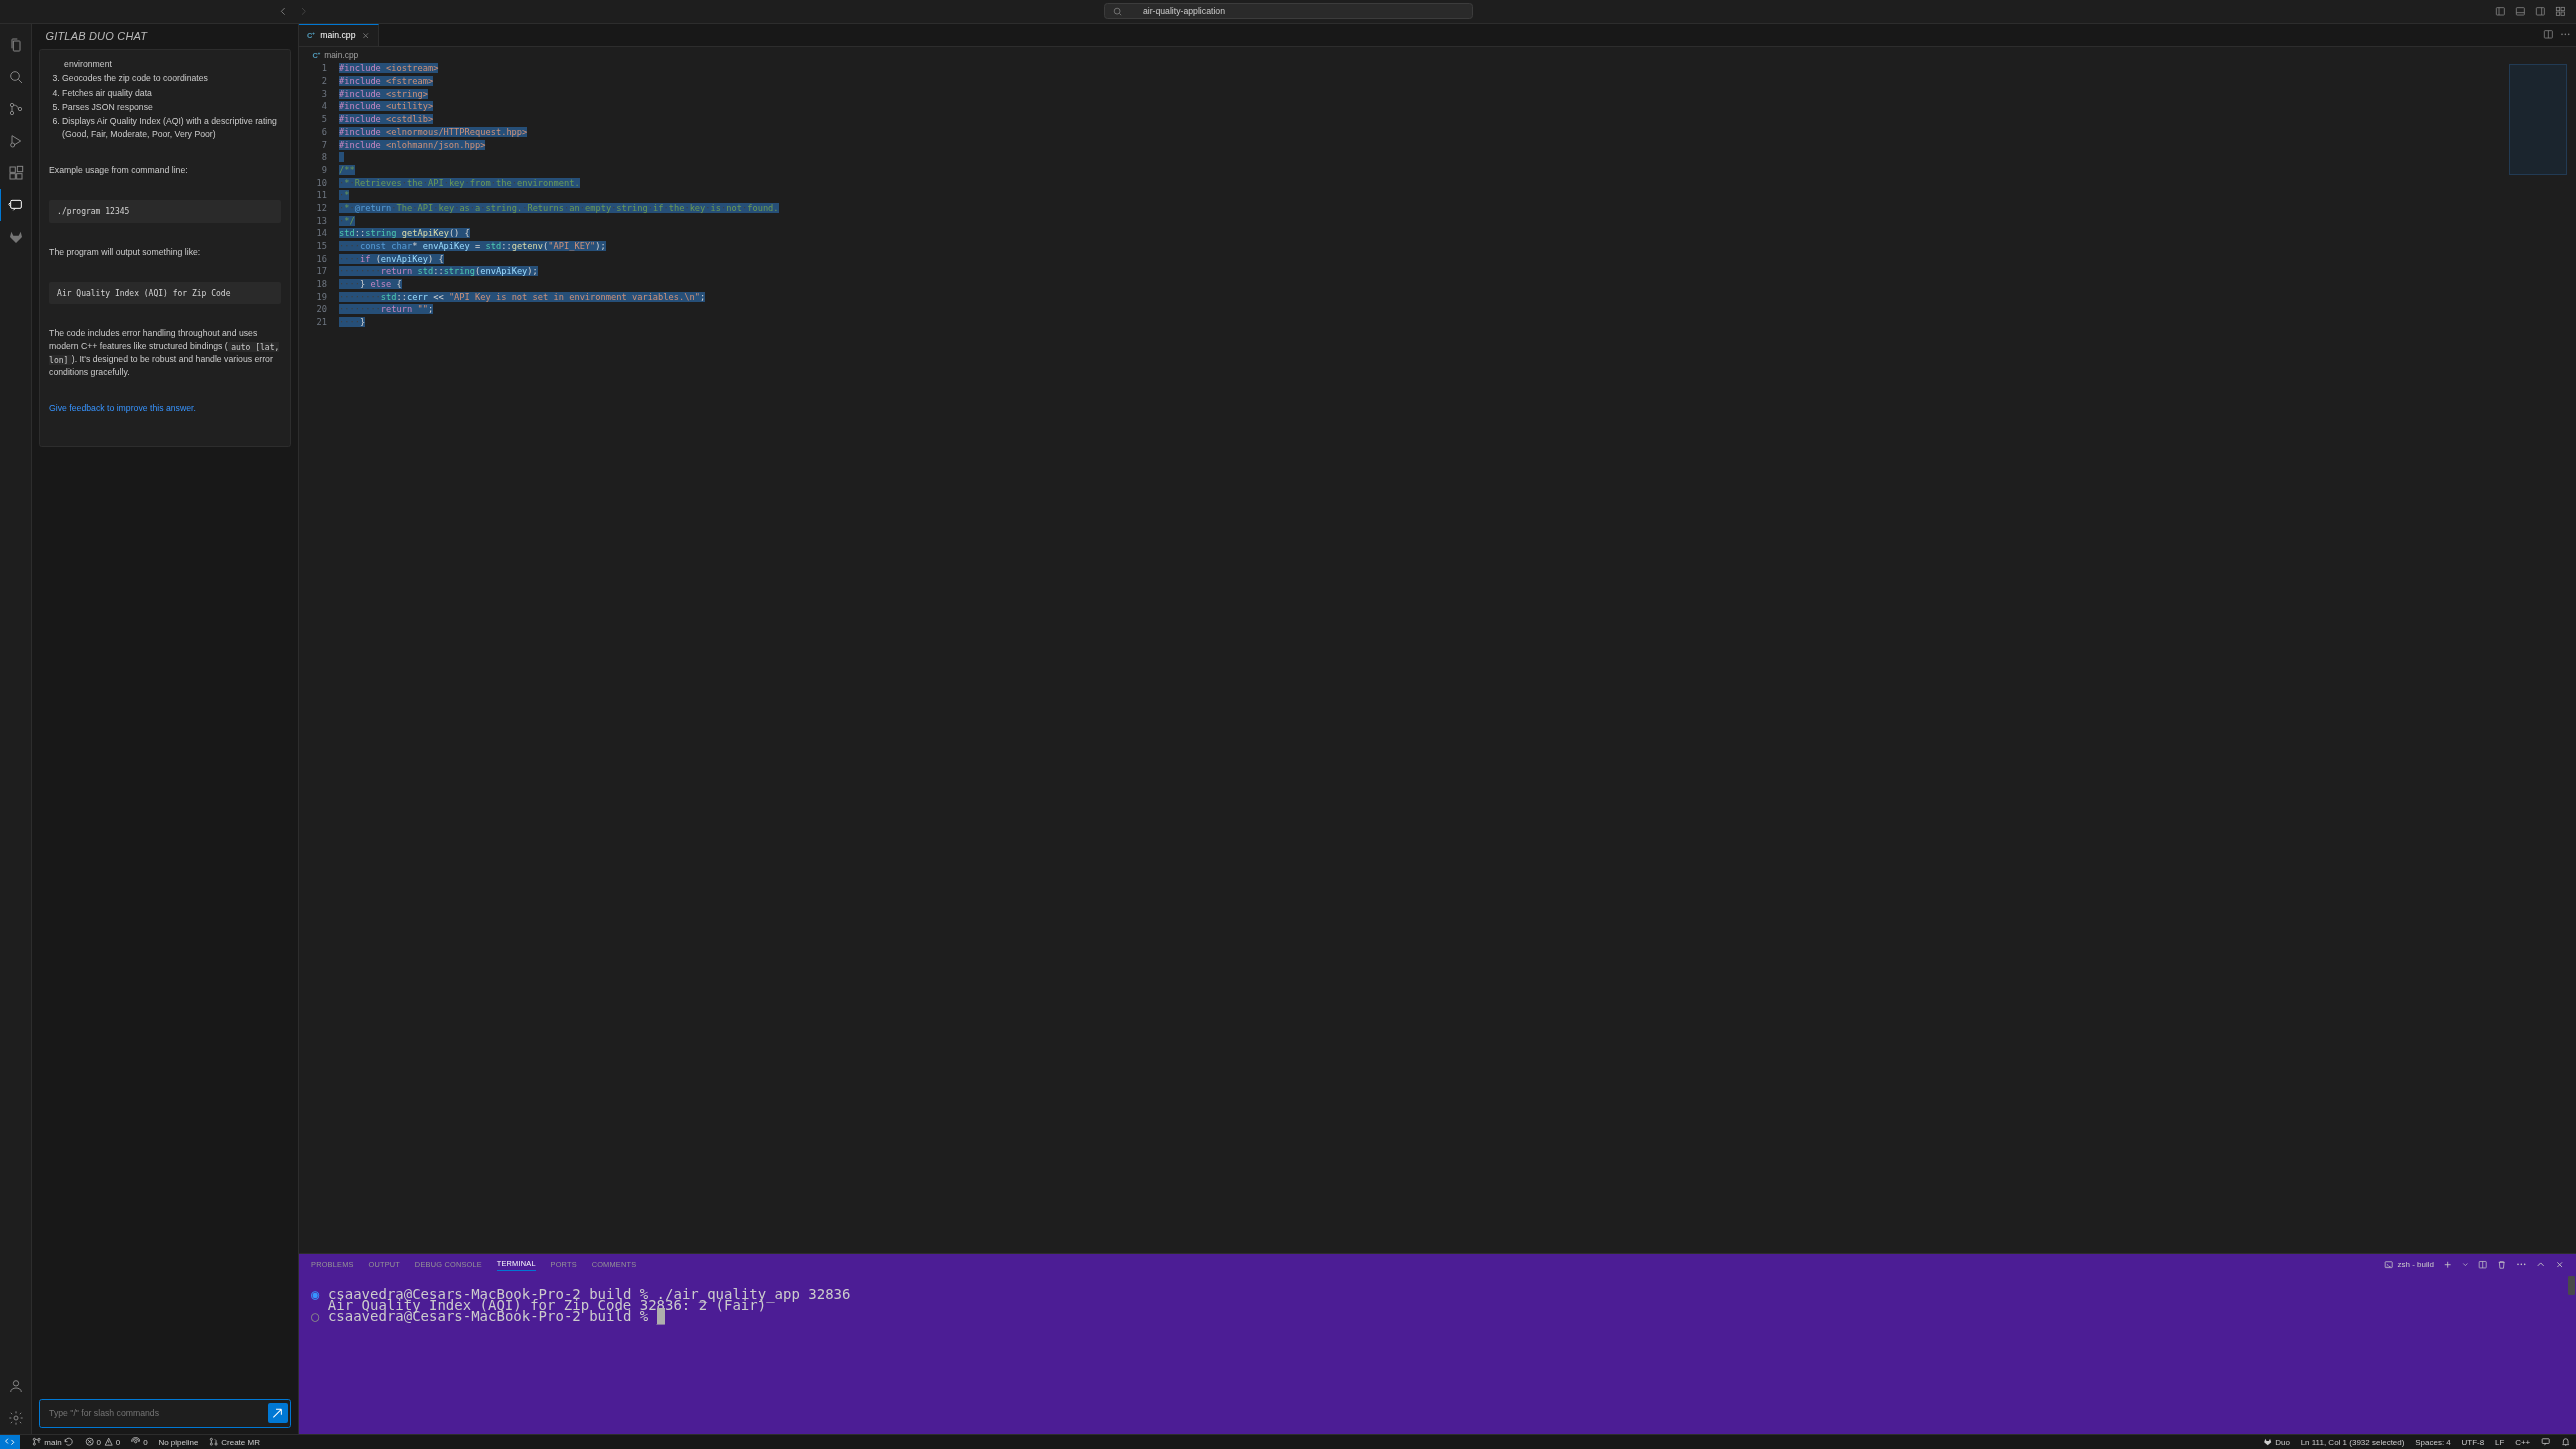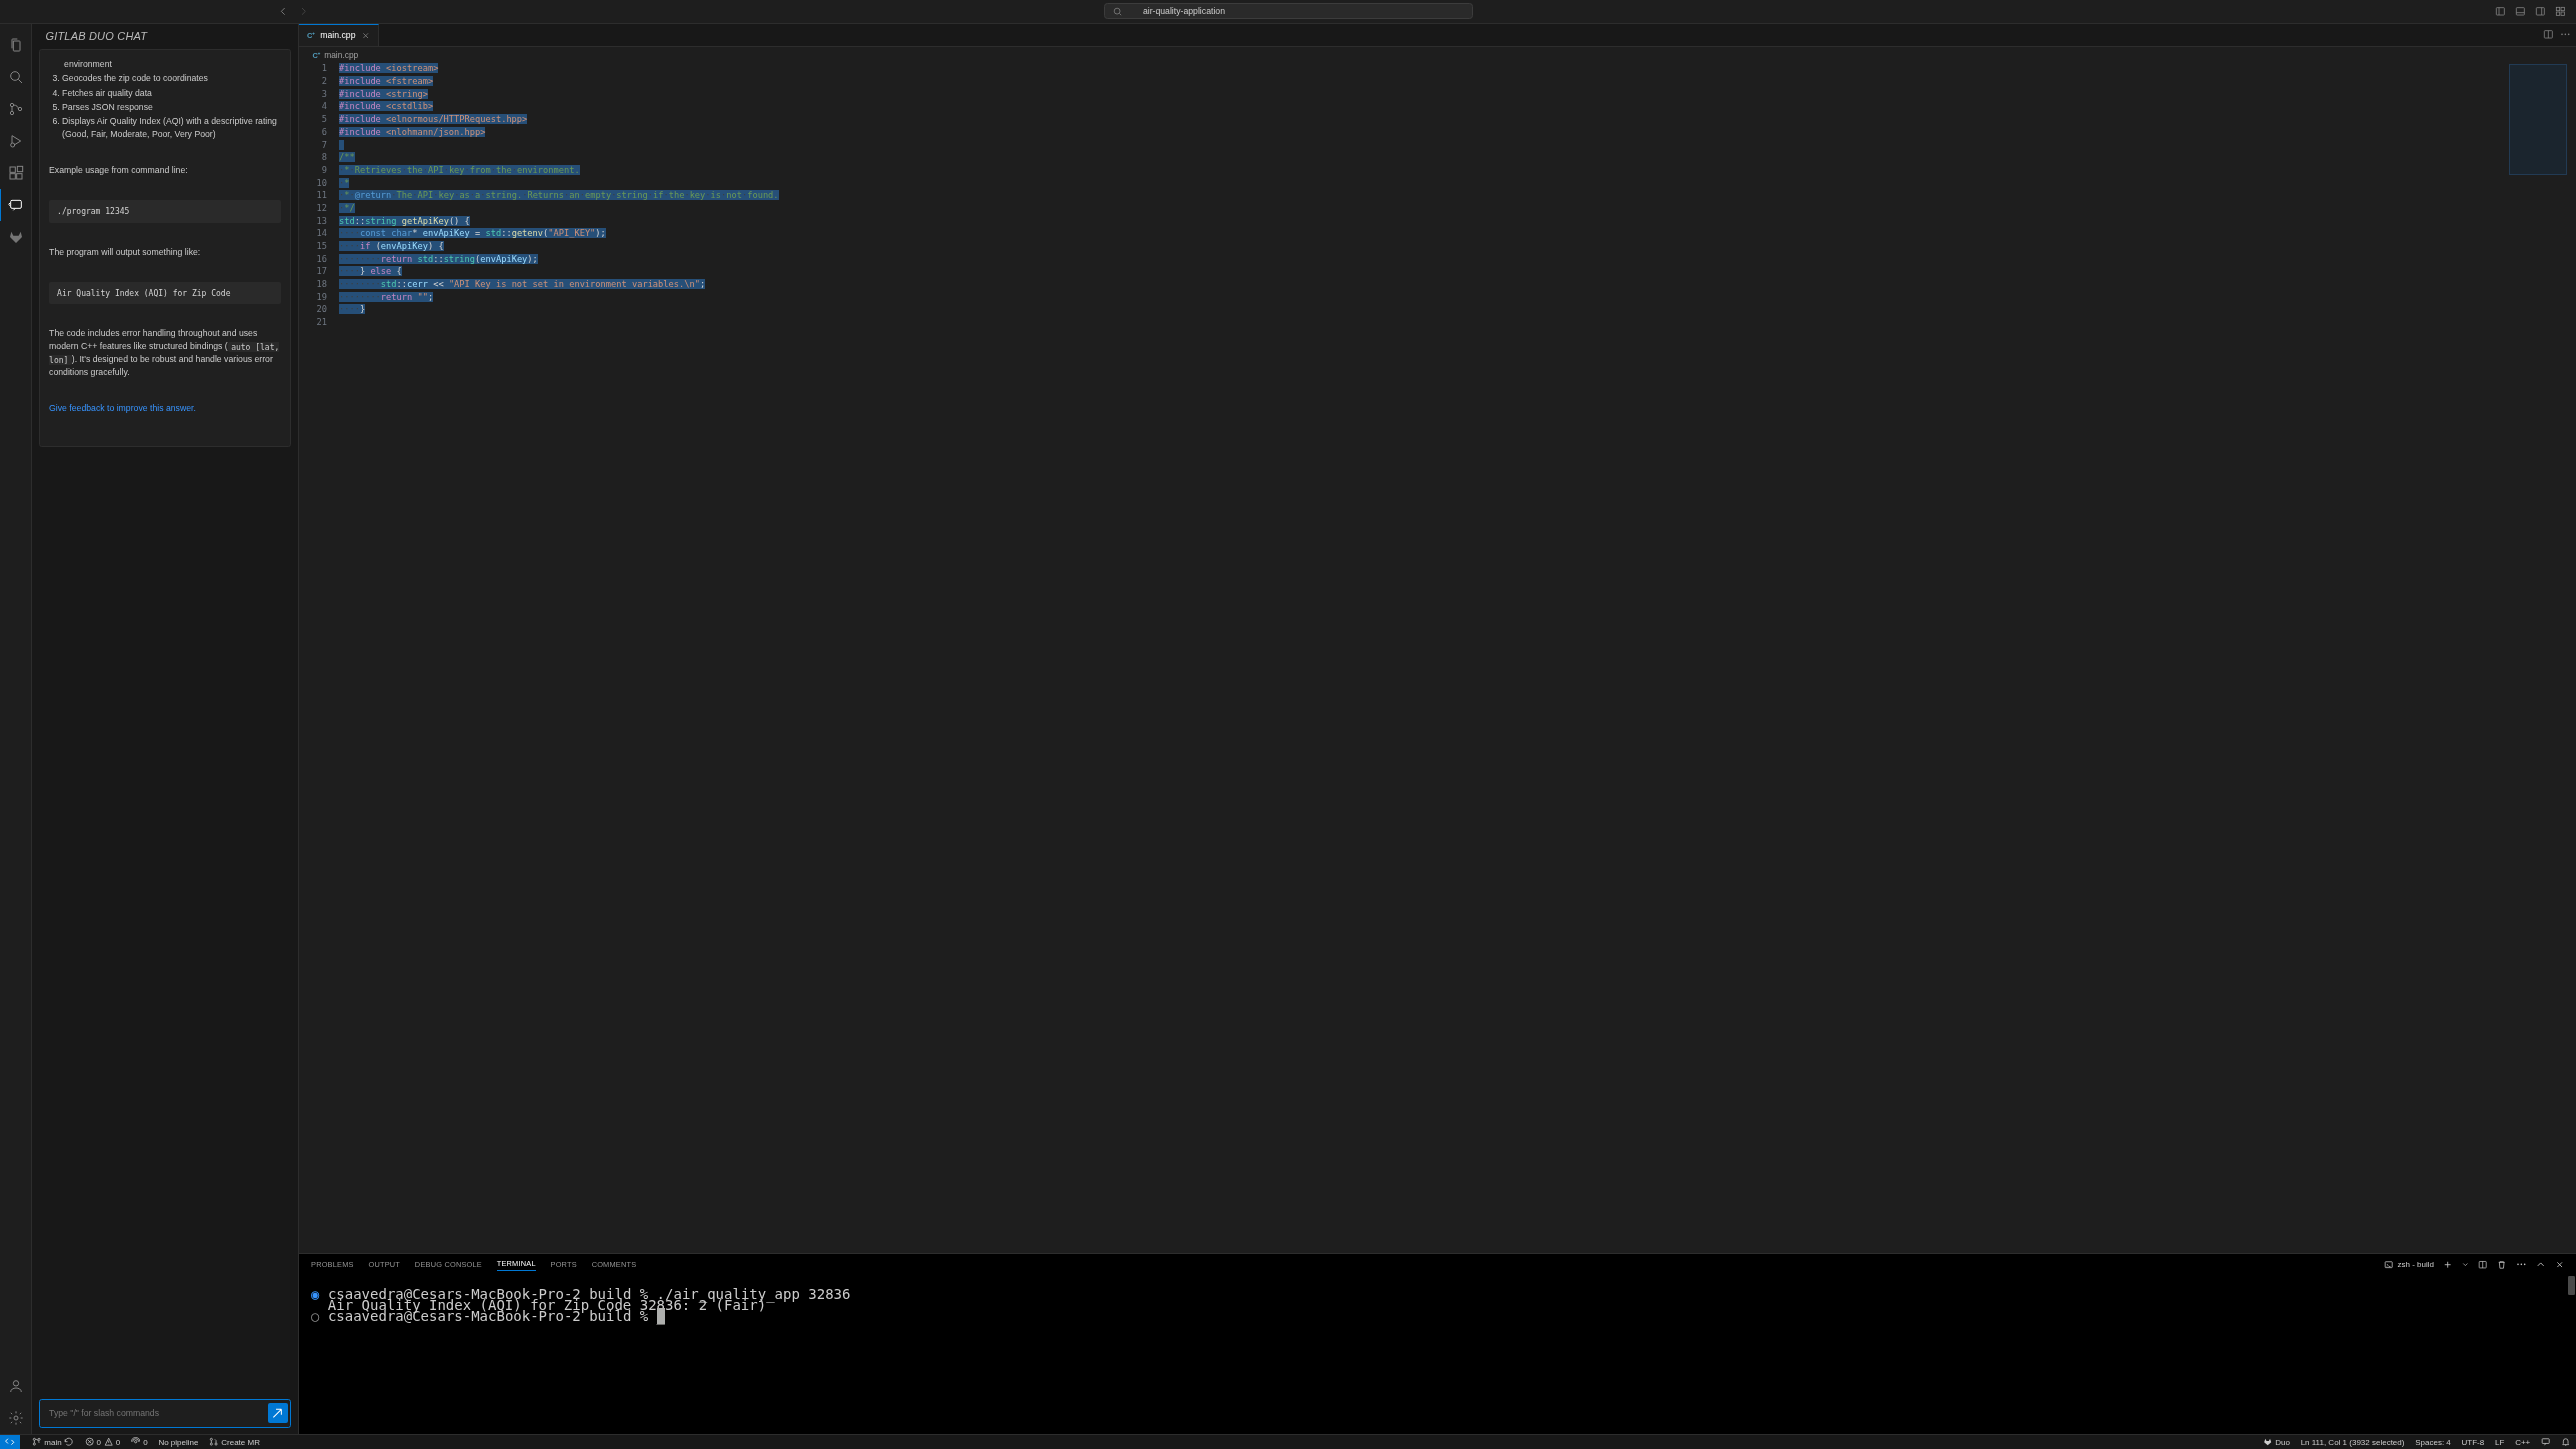--- a/index.html
+++ b/index.html
@@ -51,21 +51,21 @@
 .tok-string { color: #ce9178; }
 .tok-comment { color: #6a9955; }
 .tok-type { color: #4ec9b0; }
 .tok-func { color: #dcdcaa; }
 .tok-var { color: #9cdcfe; }
 .tok-ns { color: #4ec9b0; }
 .tok-op { color: #d4d4d4; }
 .tok-const { color: #569cd6; }
 .ws { color: #3e3e3e; }
 .minimap { position: absolute; right: 9.4px; top: 1.3px; width: 58px; height: 111px; background: linear-gradient(#1a2a3a, #1a2a3a); opacity: 0.6; border: 0.7px solid #264f78; }
-.panel { height: 181px; border-top: 0.7px solid #2d2d2d; display: flex; flex-direction: column; background: #000000; }
+.panel { height: 181px; border-top: 0.7px solid #2d2d2d; display: flex; flex-direction: column; background: #4c1d95; }
 .panel-tabs { display: flex; align-items: center; padding: 4px 12px; gap: 14.8px; font-size: 7.4px; color: #969696; position: relative; }
 .panel-tabs .pt { cursor: pointer; padding: 1.3px 0; letter-spacing: 0.2px; }
 .panel-tabs .pt.active { color: #ffffff; border-bottom: 0.7px solid #0078d4; }
 .panel-actions { position: absolute; right: 12px; display: flex; align-items: center; gap: 9.4px; color: #cccccc; }
 .panel-actions .ticon { cursor: pointer; }
 .terminal { flex: 1; padding: 4px 12px; font-family: "SF Mono", Menlo, monospace; font-size: 14px; line-height: 10.7px; color: #cccccc; overflow: auto; white-space: pre; position: relative; }
 .terminal .dot { color: #3794ff; }
 .term-scroll { position: absolute; right: 1.3px; top: 1.3px; width: 6.7px; height: 19px; background: #4a4a4a; border-radius: 1.3px; }
 .statusbar { height: 14.8px; background: #181818; display: flex; align-items: center; font-size: 8px; color: #cccccc; border-top: 0.7px solid #2d2d2d; }
 .statusbar .sb-left { display: flex; align-items: center; }
@@ -277,20 +277,21 @@
           <div>17</div>
           <div>18</div>
           <div>19</div>
           <div>20</div>
           <div>21</div>
       </div>
       <div class="code-lines">
 <div class="line"><span class="sel"><span class="tok-keyword">#include</span> <span class="tok-string">&lt;iostream&gt;</span></span></div>
 <div class="line"><span class="sel"><span class="tok-keyword">#include</span> <span class="tok-string">&lt;fstream&gt;</span></span></div>
 <div class="line"><span class="sel"><span class="tok-keyword">#include</span> <span class="tok-string">&lt;string&gt;</span></span></div>
+<div class="line"><span class="sel"><span class="tok-keyword">#include</span> <span class="tok-string">&lt;utility&gt;</span></span></div>
 <div class="line"><span class="sel"><span class="tok-keyword">#include</span> <span class="tok-string">&lt;cstdlib&gt;</span></span></div>
 <div class="line"><span class="sel"><span class="tok-keyword">#include</span> <span class="tok-string">&lt;elnormous/HTTPRequest.hpp&gt;</span></span></div>
 <div class="line"><span class="sel"><span class="tok-keyword">#include</span> <span class="tok-string">&lt;nlohmann/json.hpp&gt;</span></span></div>
 <div class="line"><span class="sel"> </span></div>
 <div class="line"><span class="sel"><span class="tok-comment">/**</span></span></div>
 <div class="line"><span class="sel"><span class="ws">·</span><span class="tok-comment">*</span><span class="ws">·</span><span class="tok-comment">Retrieves</span><span class="ws">·</span><span class="tok-comment">the</span><span class="ws">·</span><span class="tok-comment">API</span><span class="ws">·</span><span class="tok-comment">key</span><span class="ws">·</span><span class="tok-comment">from</span><span class="ws">·</span><span class="tok-comment">the</span><span class="ws">·</span><span class="tok-comment">environment.</span></span></div>
 <div class="line"><span class="sel"><span class="ws">·</span><span class="tok-comment">*</span></span></div>
 <div class="line"><span class="sel"><span class="ws">·</span><span class="tok-comment">*</span><span class="ws">·</span><span class="tok-include">@return</span><span class="ws">·</span><span class="tok-comment">The</span><span class="ws">·</span><span class="tok-comment">API</span><span class="ws">·</span><span class="tok-comment">key</span><span class="ws">·</span><span class="tok-comment">as</span><span class="ws">·</span><span class="tok-comment">a</span><span class="ws">·</span><span class="tok-comment">string.</span><span class="ws">·</span><span class="tok-comment">Returns</span><span class="ws">·</span><span class="tok-comment">an</span><span class="ws">·</span><span class="tok-comment">empty</span><span class="ws">·</span><span class="tok-comment">string</span><span class="ws">·</span><span class="tok-comment">if</span><span class="ws">·</span><span class="tok-comment">the</span><span class="ws">·</span><span class="tok-comment">key</span><span class="ws">·</span><span class="tok-comment">is</span><span class="ws">·</span><span class="tok-comment">not</span><span class="ws">·</span><span class="tok-comment">found.</span></span></div>
 <div class="line"><span class="sel"><span class="ws">·</span><span class="tok-comment">*/</span></span></div>
 <div class="line"><span class="sel"><span class="tok-ns">std</span><span class="tok-op">::</span><span class="tok-type">string</span> <span class="tok-func">getApiKey</span><span class="tok-op">()</span> <span class="tok-op">{</span></span></div>

